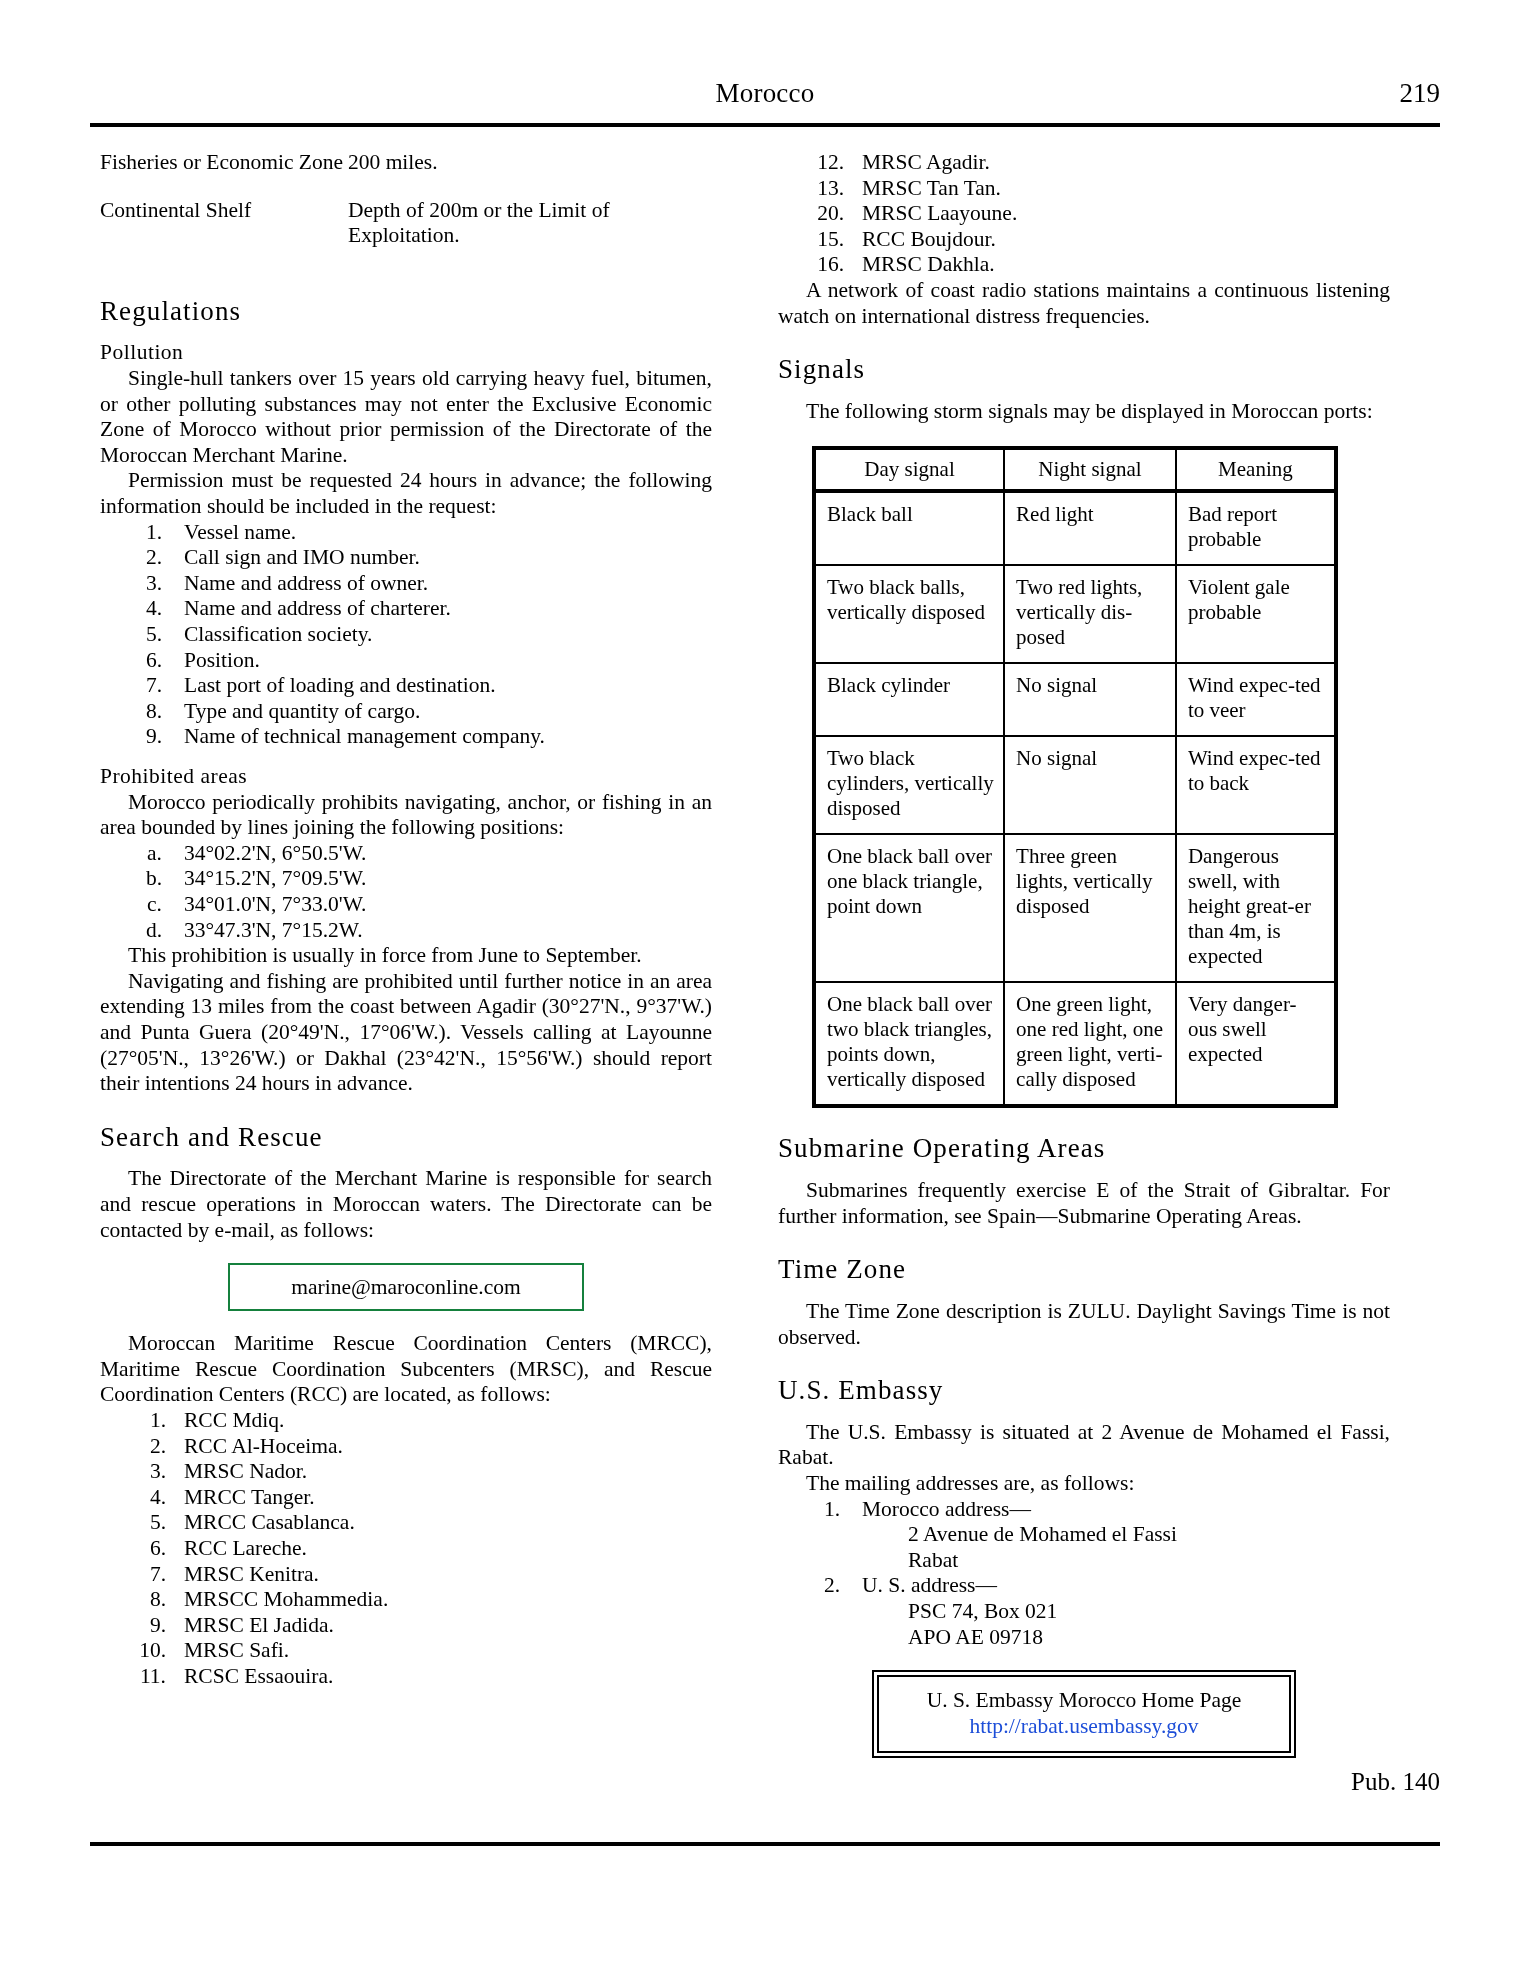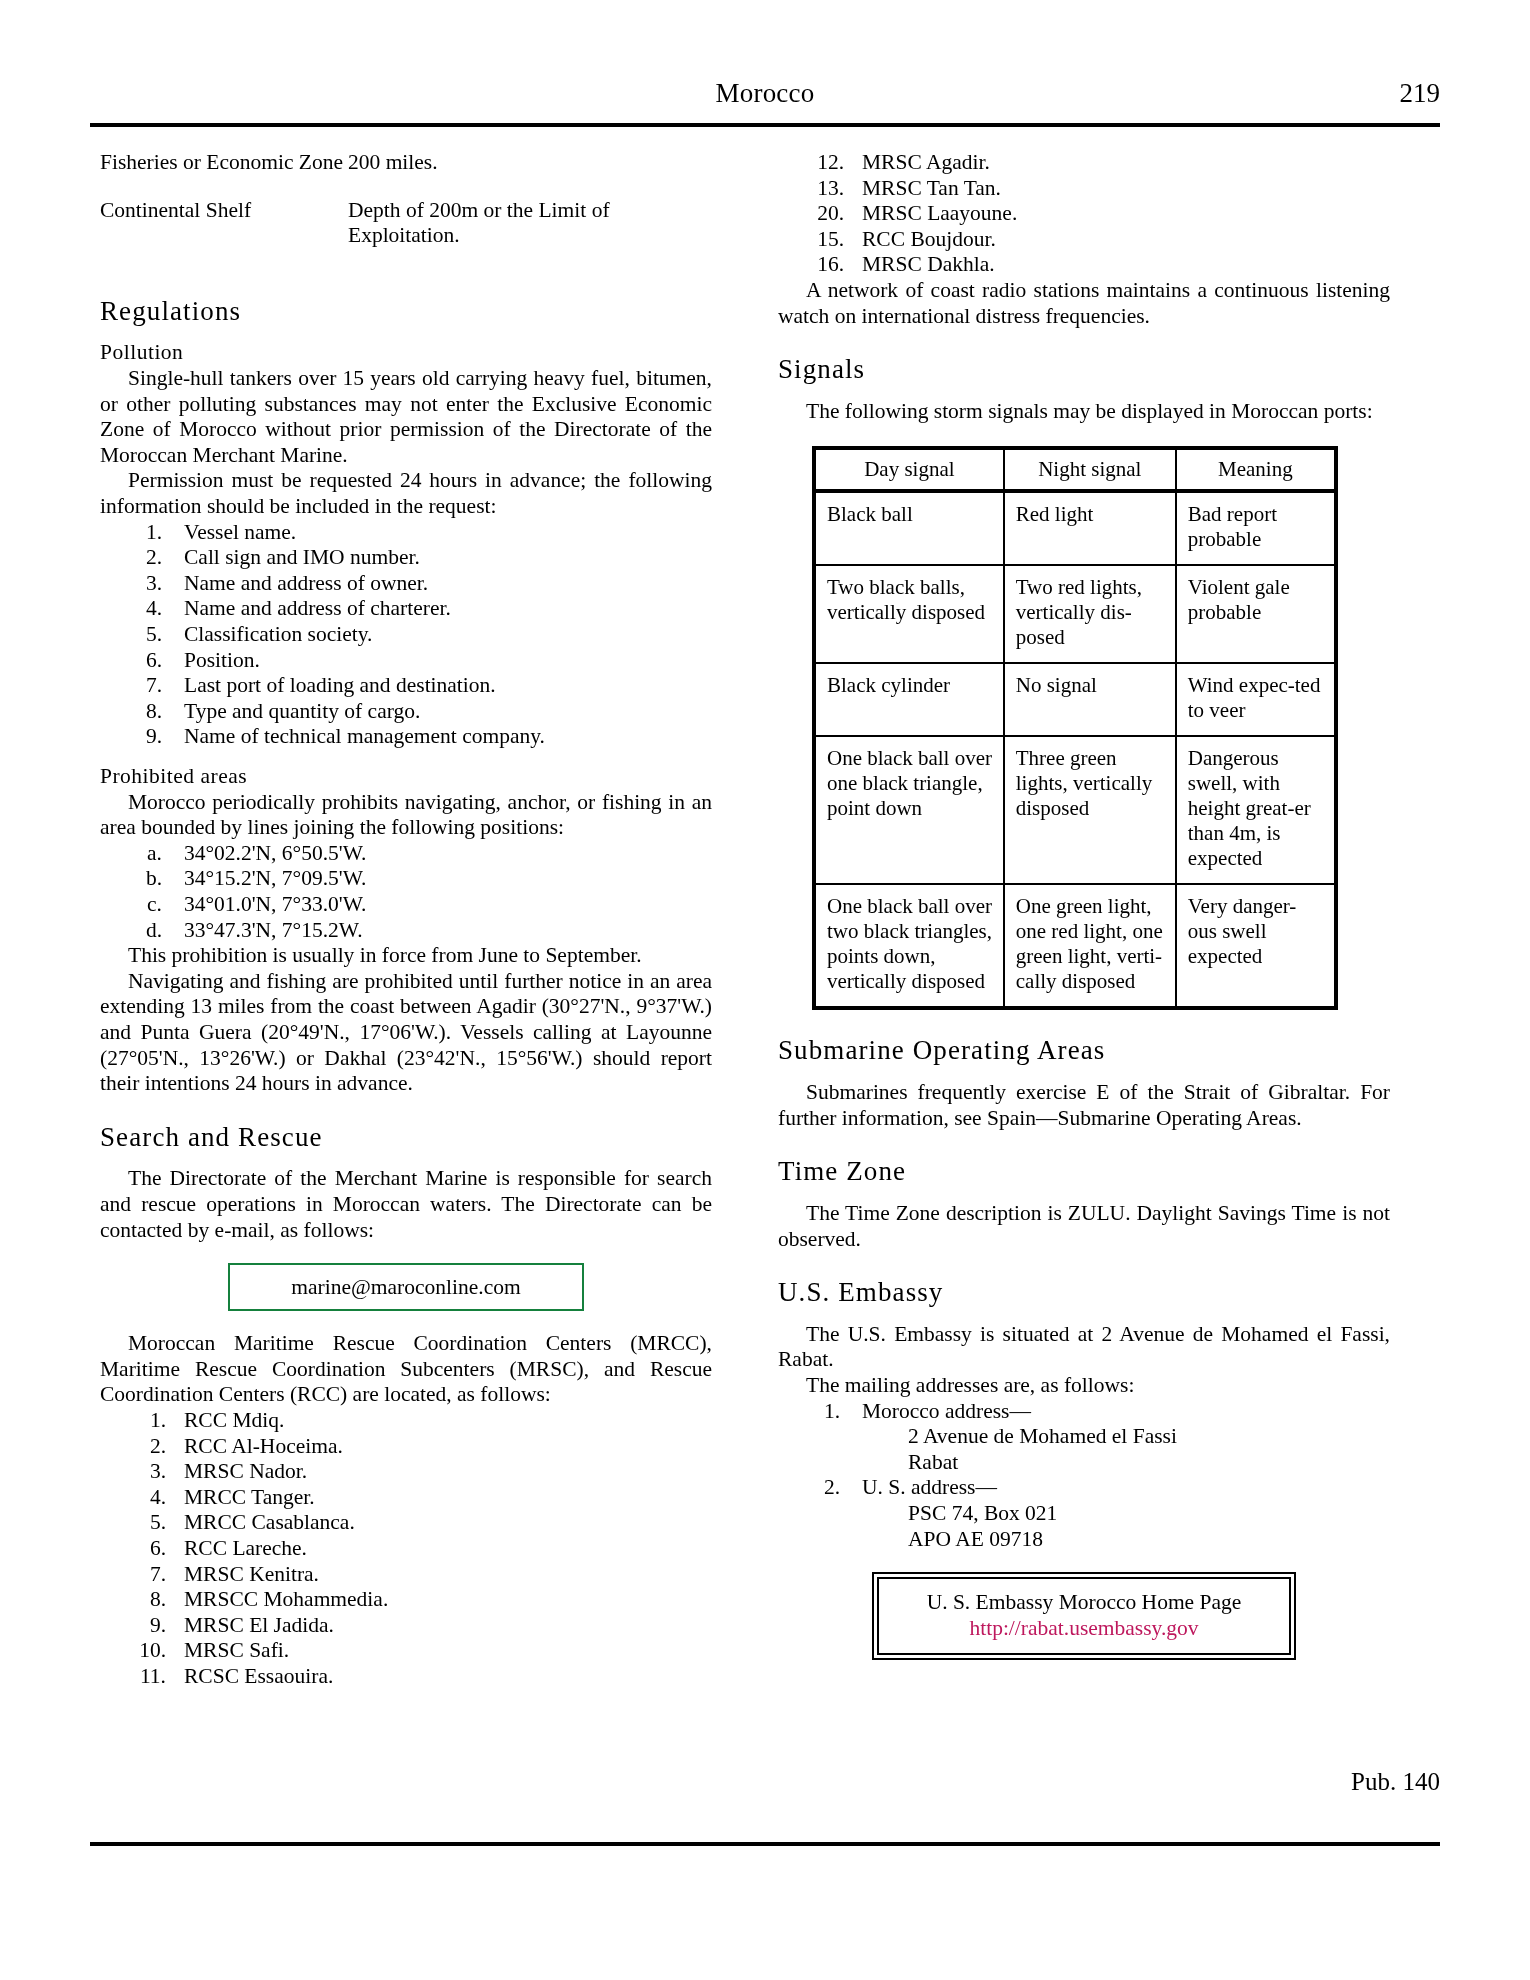--- a/index.html
+++ b/index.html
@@ -143,21 +143,21 @@
   .box.double {
     border: 2px solid #000;
     width: 420px;
     padding: 0;
   }
   .box.double > .inner {
     border: 2px solid #000;
     margin: 3px;
     padding: 10px 8px 12px 8px;
   }
-  .link { color: #be185d; font-family: Liberation Serif, serif; }
+  .link { color: #1d4ed8; font-family: Liberation Serif, serif; }
 
   
   table.signals {
     border-collapse: collapse;
     width: 526px;
     margin: 22px 0 0 34px;
     font-size: 21px;
     line-height: 25px;
     border: 4px solid #000;
   }
@@ -300,20 +300,25 @@
           <td>Two black balls, vertically disposed</td>
           <td>Two red lights, vertically dis-posed</td>
           <td>Violent gale probable</td>
         </tr>
         <tr>
           <td>Black cylinder</td>
           <td>No signal</td>
           <td>Wind expec-ted to veer</td>
         </tr>
         <tr>
+          <td>Two black cylinders, vertically disposed</td>
+          <td>No signal</td>
+          <td>Wind expec-ted to back</td>
+        </tr>
+        <tr>
           <td>One black ball over one black triangle, point down</td>
           <td>Three green lights, vertically disposed</td>
           <td>Dangerous swell, with height great-er than 4m, is expected</td>
         </tr>
         <tr>
           <td>One black ball over two black triangles, points down, vertically disposed</td>
           <td>One green light, one red light, one green light, verti-cally disposed</td>
           <td>Very danger-ous swell expected</td>
         </tr>
       </tbody>

